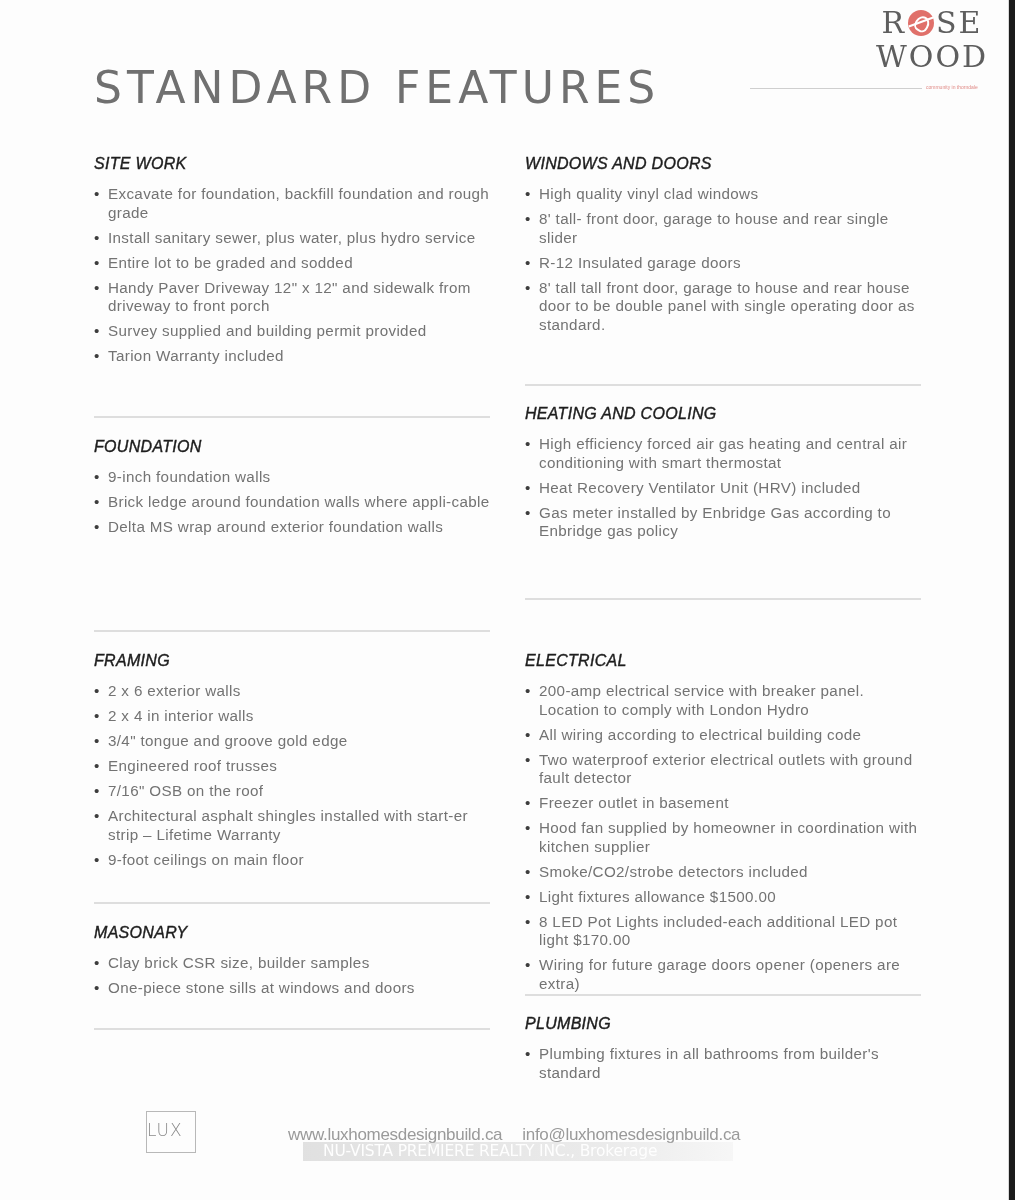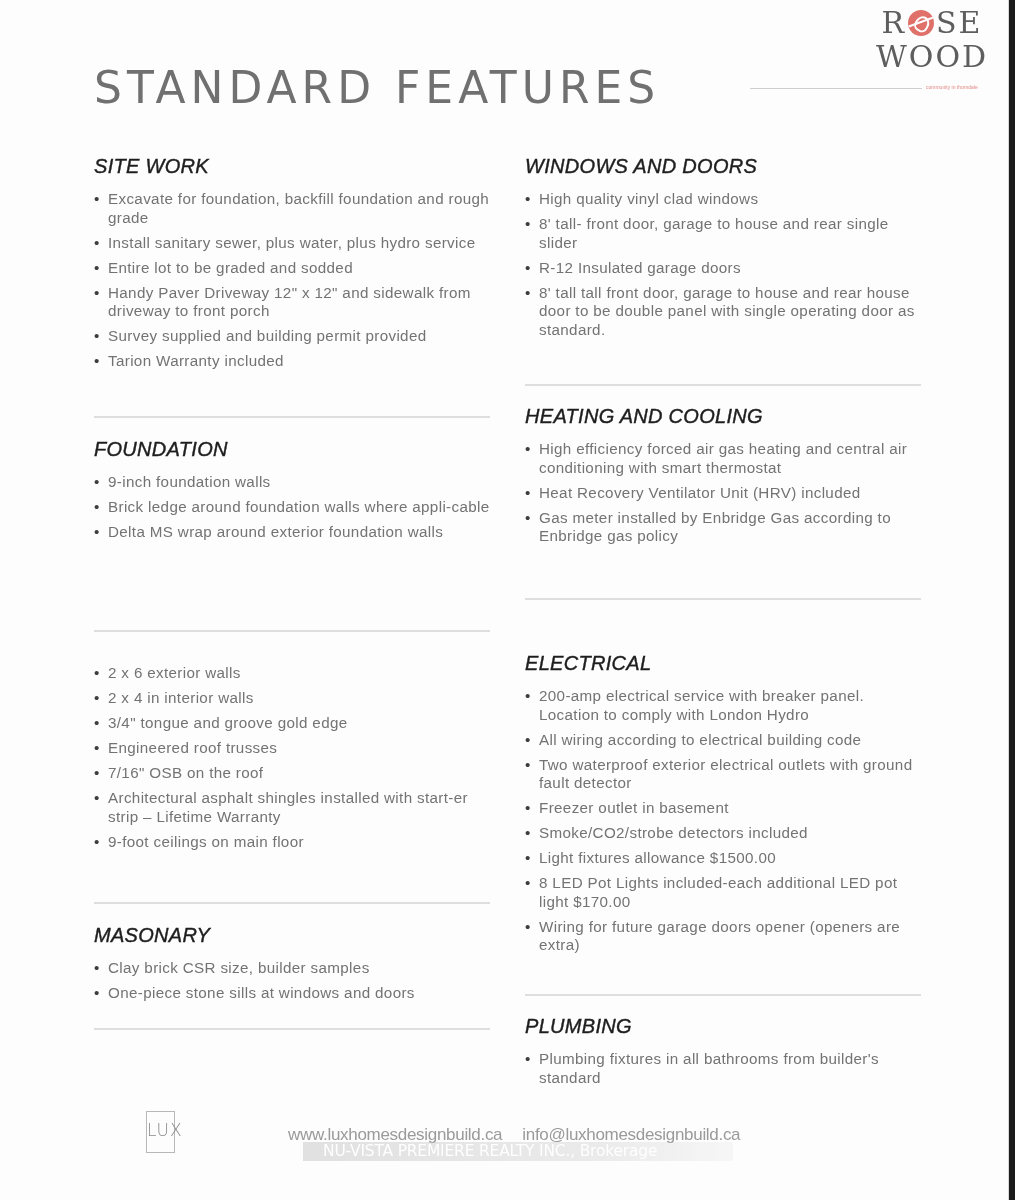--- a/index.html
+++ b/index.html
@@ -28,31 +28,31 @@
   .logo-rule { position:absolute; left:750px; top:88px; width:172px; height:1px; background:#cfcfcf; }
   .logo-tagline { position:absolute; left:926px; top:84px; font-size:5px; color:#e08a86; }
 
   .col { position:absolute; top:0; }
   .col-left { left:94px; width:396px; }
   .col-right { left:525px; width:396px; }
 
   .section { position:absolute; left:0; width:396px; }
   .section h2 {
     margin:0; font-family:"Liberation Sans", sans-serif; font-style:italic; font-weight:normal;
-    font-size:20px; color:#1e1e1e; letter-spacing:0.3px; -webkit-text-stroke:0.4px #1e1e1e;
+    font-size:16px; color:#1e1e1e; letter-spacing:0.3px; -webkit-text-stroke:0.4px #1e1e1e;
   }
   .section ul { list-style:none; margin:12px 0 0 0; padding:0; }
   .section li {
     position:relative; padding-left:14px; font-size:15.2px; line-height:18.5px; color:#737373;
     margin-bottom:6.5px; letter-spacing:0.35px;
   }
   .section li::before { content:"•"; position:absolute; left:0; top:0; color:#3d3d3d; }
   .divider { position:absolute; left:0; width:396px; height:2px; background:#dedede; }
 
-  .footer-logo { position:absolute; left:146px; top:1111px; width:29px; height:42px; border:1px solid #b8b8b8; box-sizing:border-box; text-align:right; }
+  .footer-logo { position:absolute; left:146px; top:1111px; width:50px; height:42px; border:1px solid #b8b8b8; box-sizing:border-box; text-align:left; }
   .footer-logo-text { font-family:"DejaVu Sans", sans-serif; font-size:17px; color:#8a8a8a; letter-spacing:1px; line-height:36px; font-weight:100; }
   .footer-contact { position:absolute; left:288px; top:1125px; font-size:17px; color:#9a9a9a; letter-spacing:-0.3px; }
   .footer-contact span + span { margin-left:20px; }
   .watermark {
     position:absolute; left:303px; top:1142px; width:410px; height:19px;
     background:linear-gradient(to right, rgba(190,190,190,0.45), rgba(200,200,200,0.35) 70%, rgba(220,220,220,0.2));
     font-family:"DejaVu Sans", sans-serif; font-size:15.5px; color:#fefefe; line-height:19px; letter-spacing:-0.2px;
     white-space:nowrap; overflow:hidden;padding-left:20px;
   }
 </style>
@@ -93,20 +93,21 @@
     <h2>FOUNDATION</h2>
     <ul>
       <li>9-inch foundation walls</li>
       <li>Brick ledge around foundation walls where appli-cable</li>
       <li>Delta MS wrap around exterior foundation walls</li>
     </ul>
   </div>
   <div class="divider" style="top:630px"></div>
 
   <div class="section" style="top:652px">
+    <h2>FRAMING</h2>
     <ul>
       <li>2 x 6 exterior walls</li>
       <li>2 x 4 in interior walls</li>
       <li>3/4" tongue and groove gold edge</li>
       <li>Engineered roof trusses</li>
       <li>7/16" OSB on the roof</li>
       <li>Architectural asphalt shingles installed with start-er strip – Lifetime Warranty</li>
       <li>9-foot ceilings on main floor</li>
     </ul>
   </div>
@@ -144,20 +145,21 @@
   </div>
   <div class="divider" style="top:598px"></div>
 
   <div class="section" style="top:652px">
     <h2>ELECTRICAL</h2>
     <ul>
       <li>200-amp electrical service with breaker panel. Location to comply with London Hydro</li>
       <li>All wiring according to electrical building code</li>
       <li>Two waterproof exterior electrical outlets with ground fault detector</li>
       <li>Freezer outlet in basement</li>
+      <li>Hood fan supplied by homeowner in coordination with kitchen supplier</li>
       <li>Smoke/CO2/strobe detectors included</li>
       <li>Light fixtures allowance $1500.00</li>
       <li>8 LED Pot Lights included-each additional LED pot light $170.00</li>
       <li>Wiring for future garage doors opener (openers are extra)</li>
     </ul>
   </div>
   <div class="divider" style="top:994px"></div>
 
   <div class="section" style="top:1015px">
     <h2>PLUMBING</h2>

